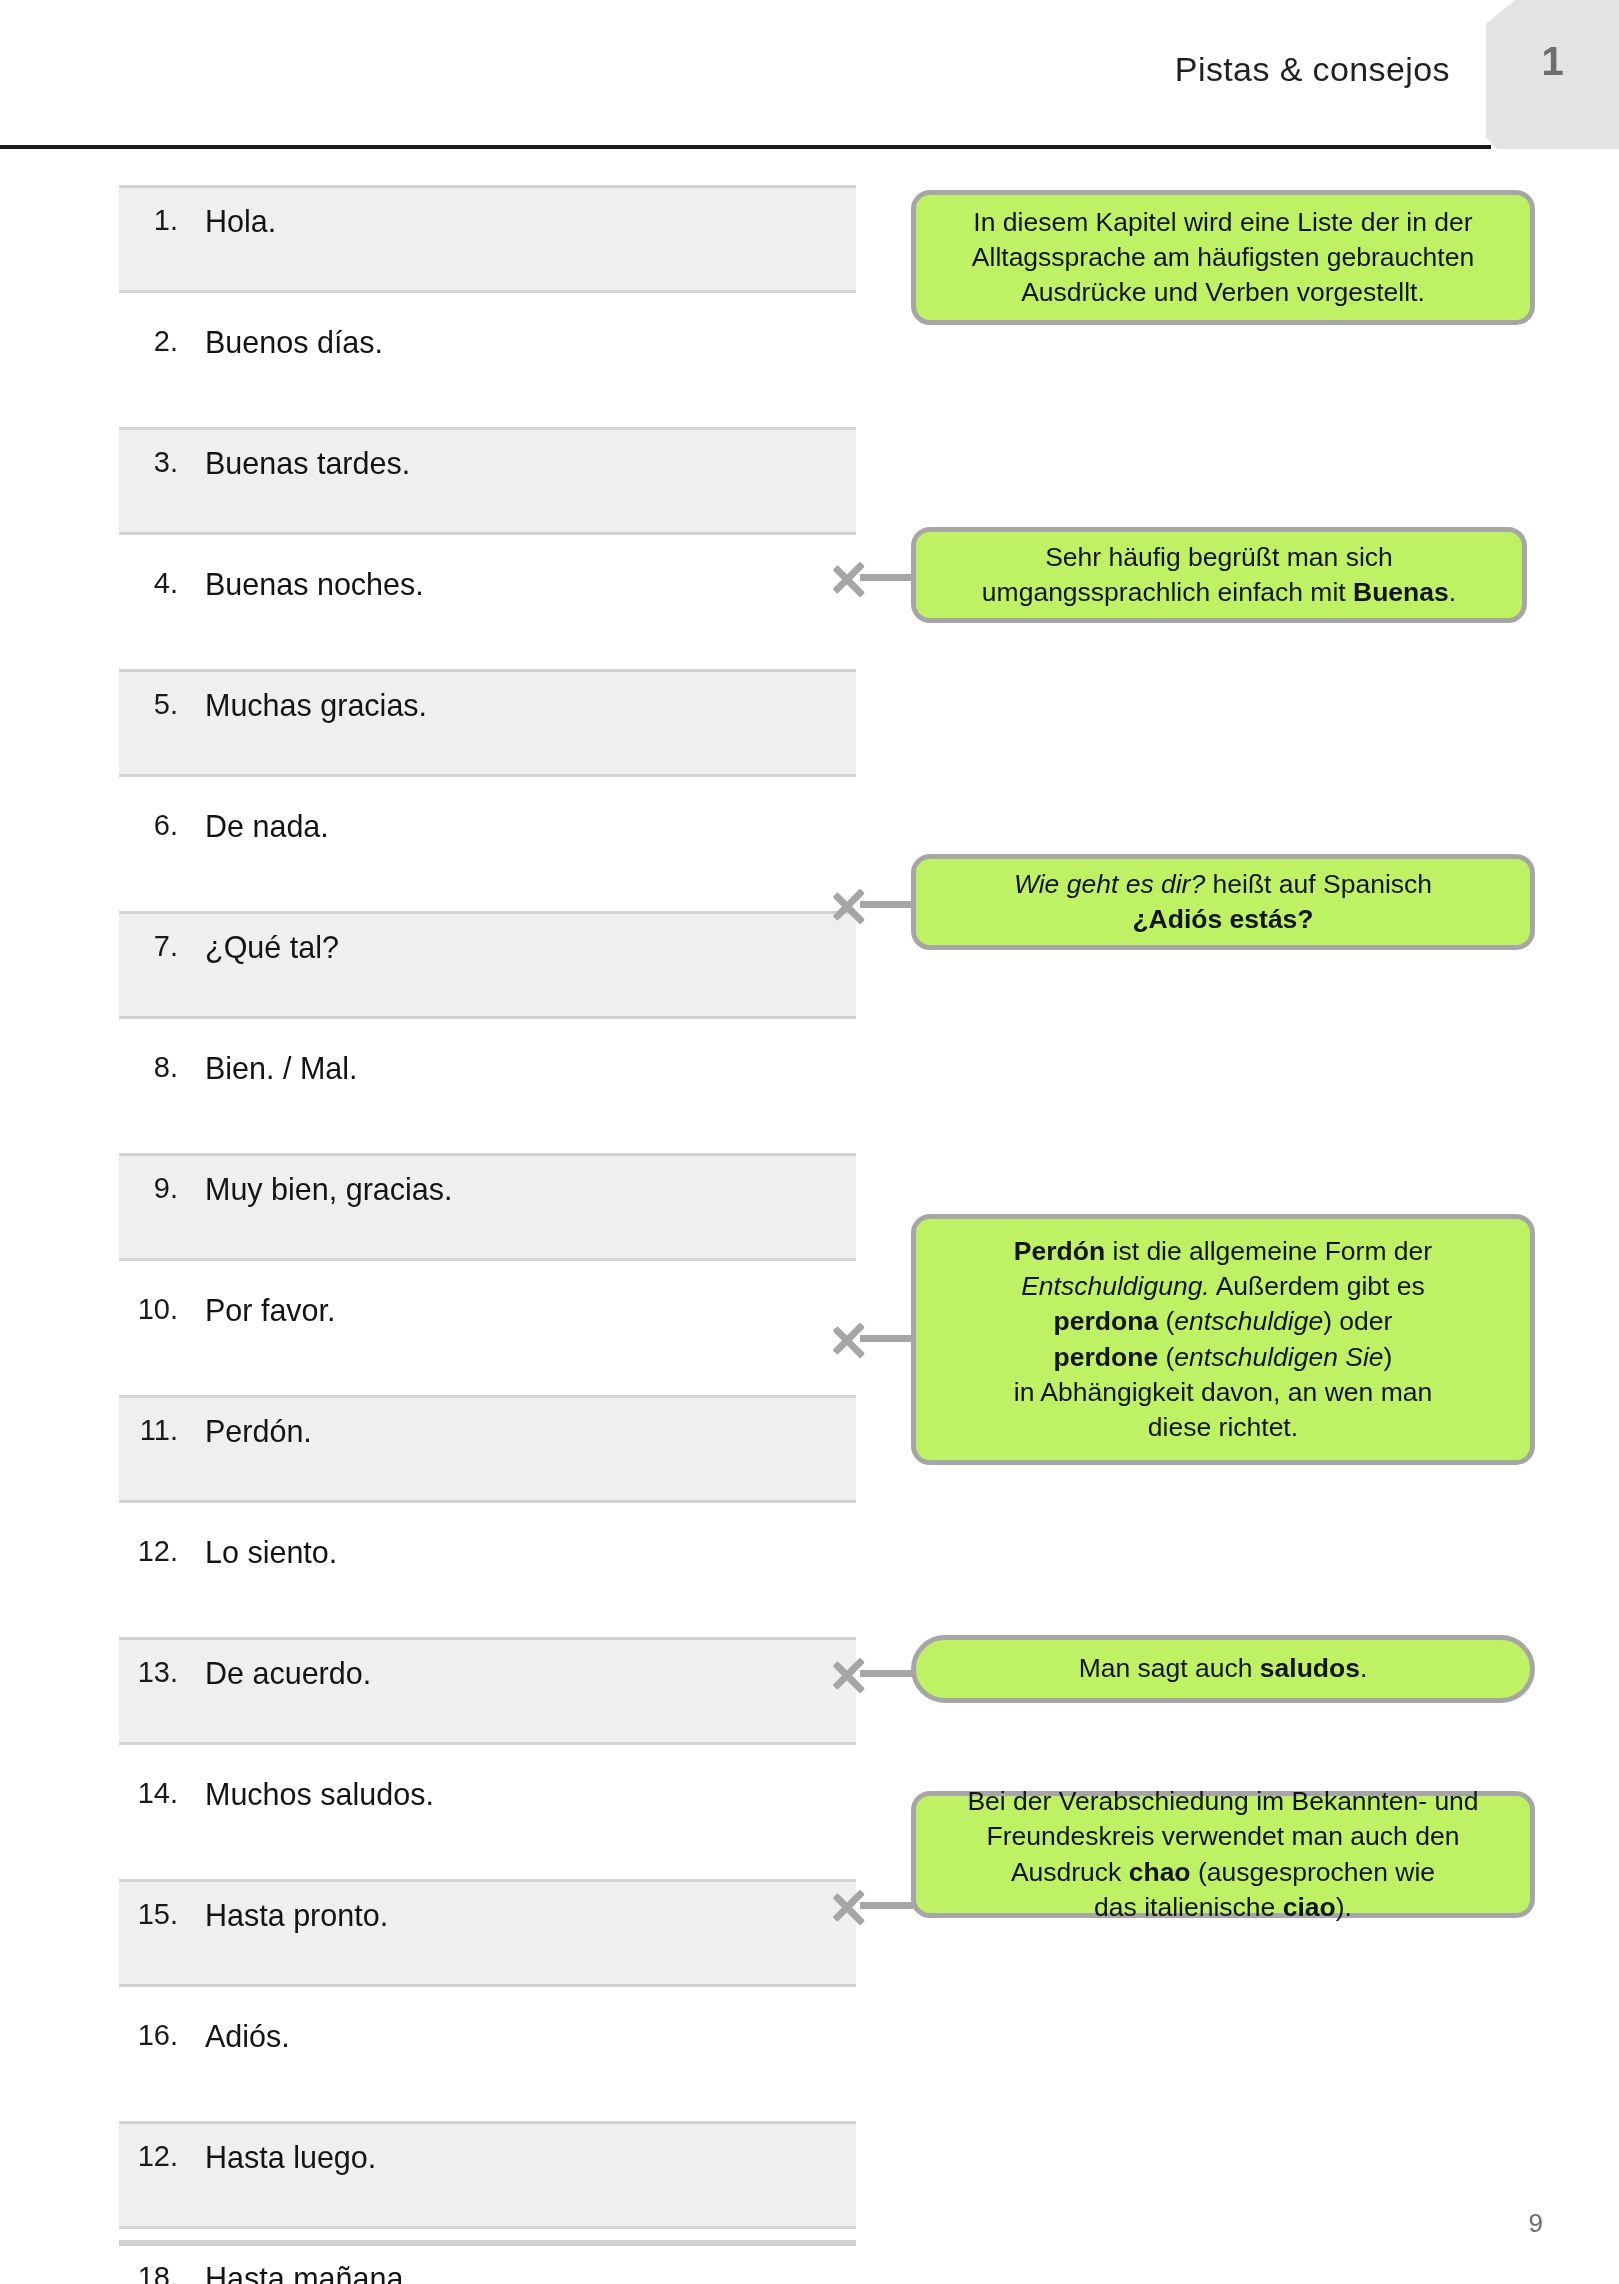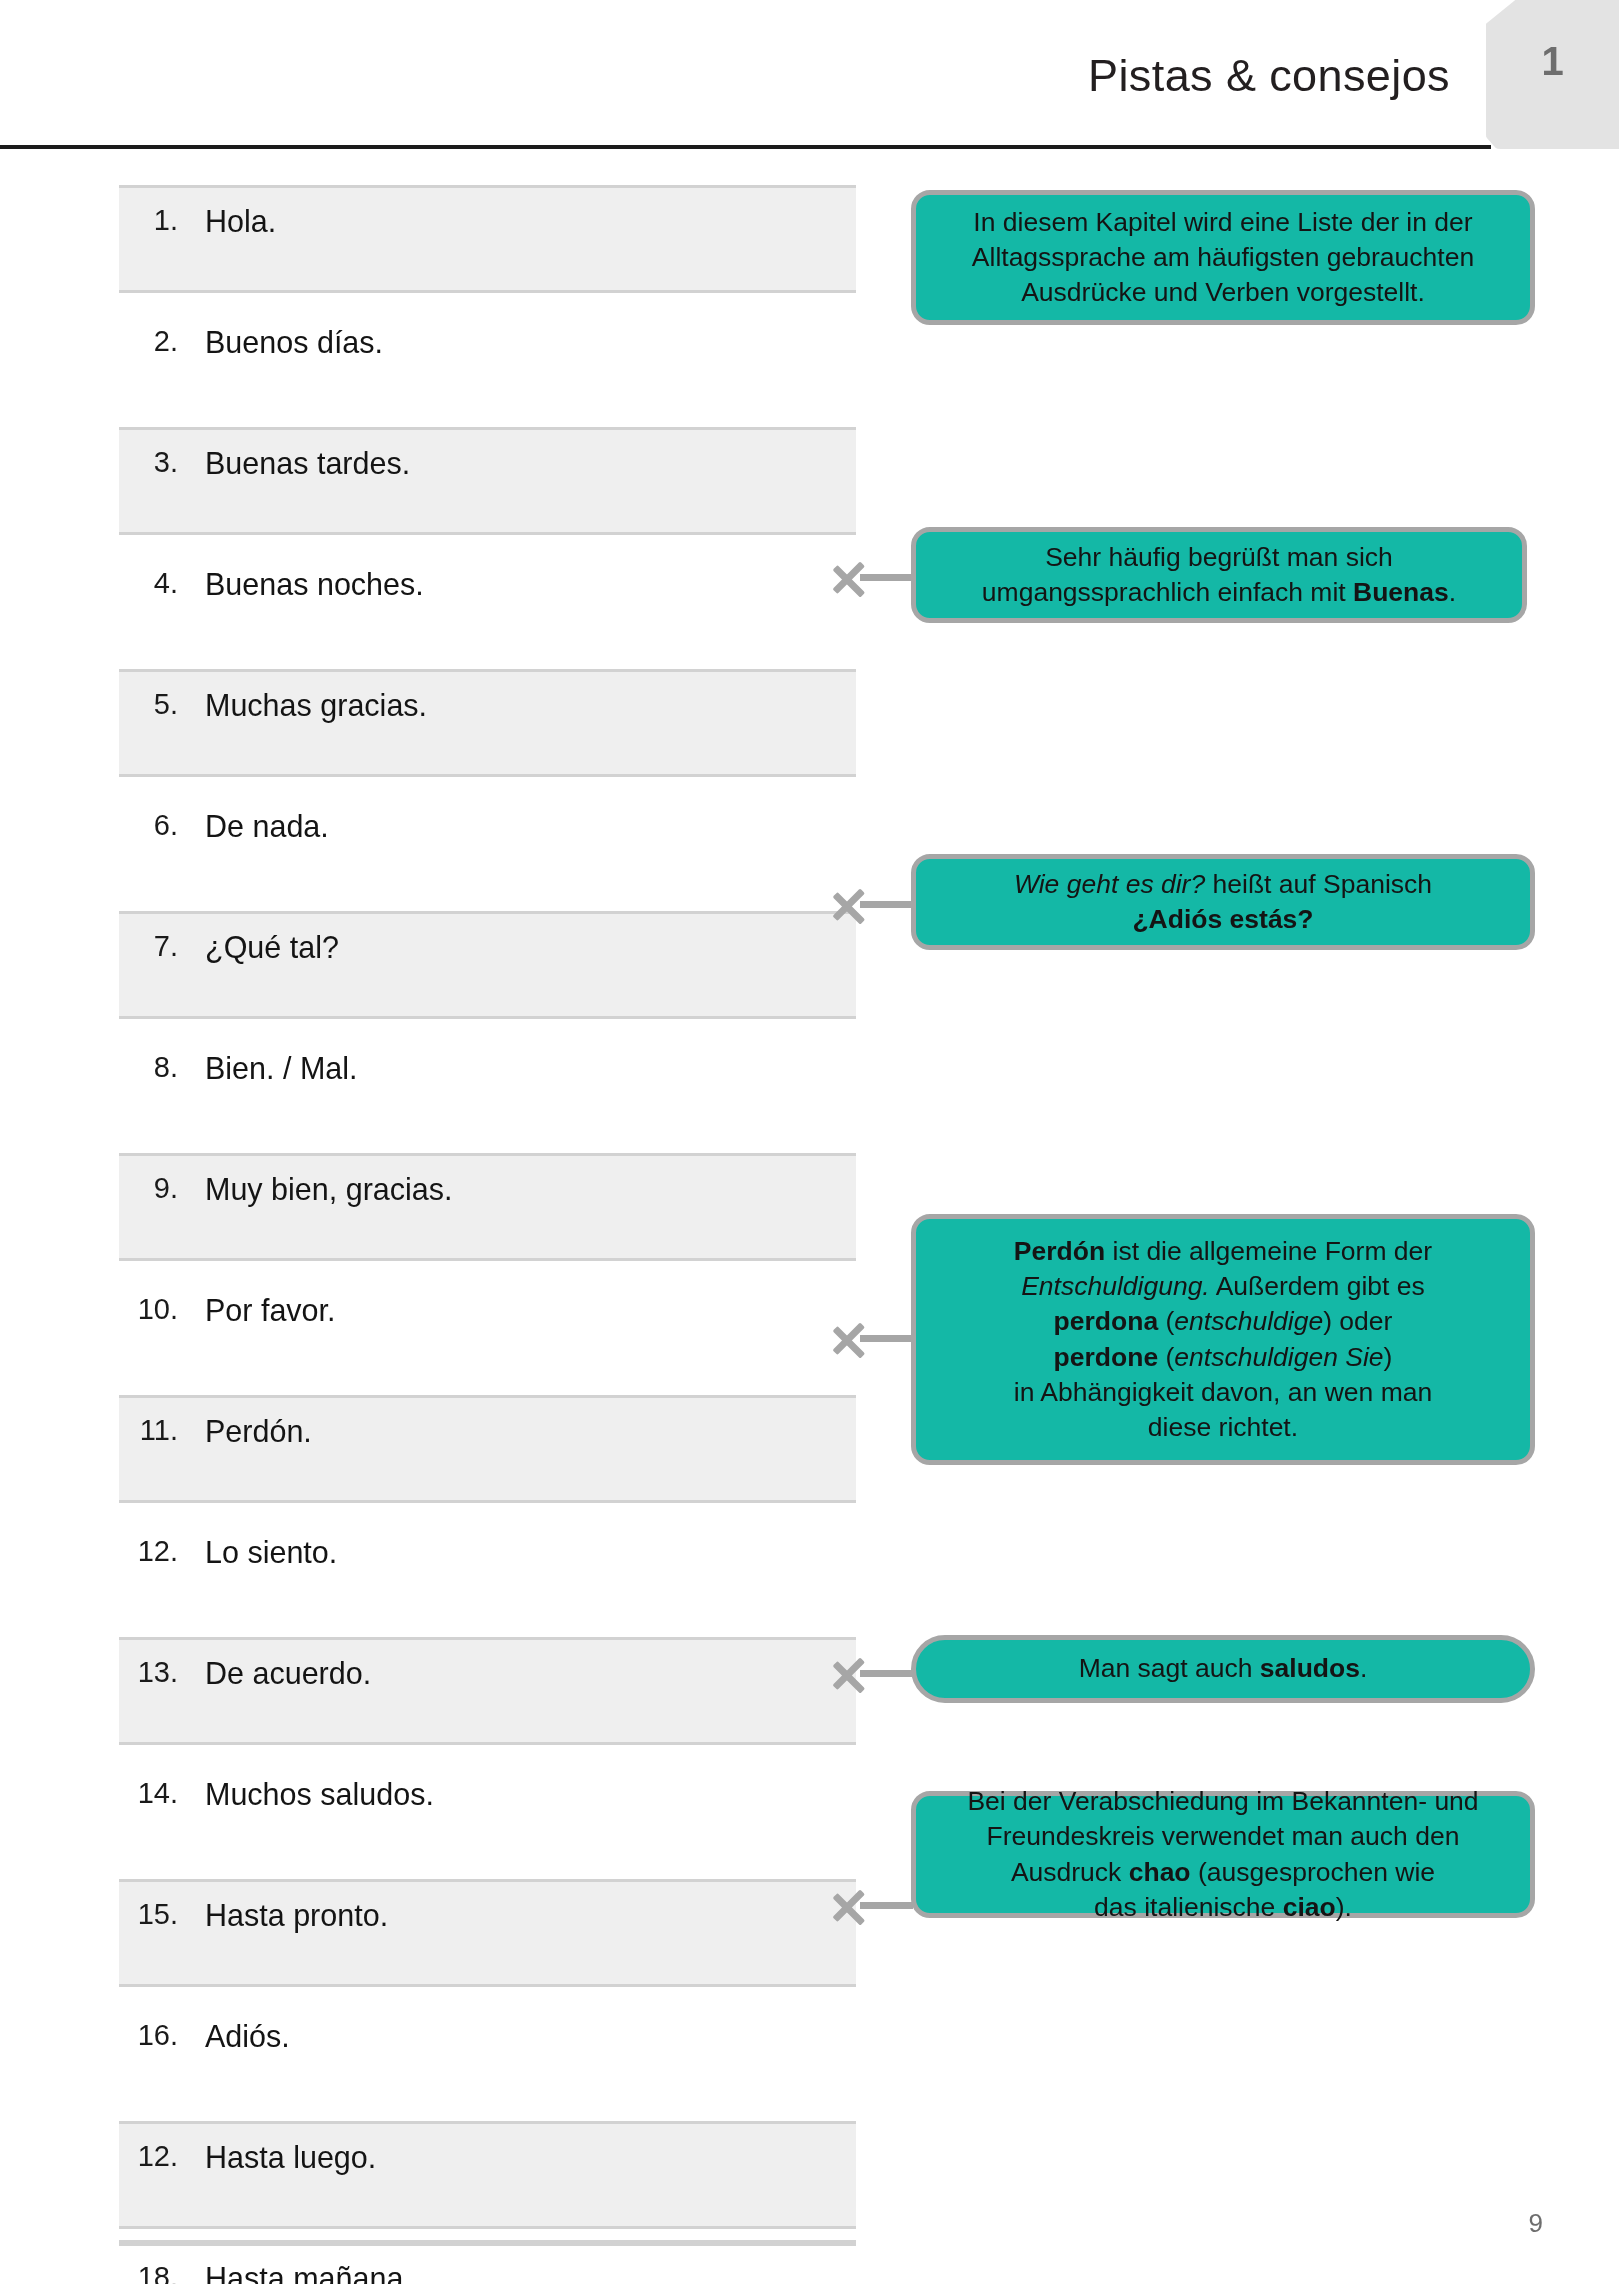--- a/index.html
+++ b/index.html
@@ -16,21 +16,21 @@
     clip-path:polygon(22% 0%, 100% 0%, 100% 100%, 8% 100%, 0% 92%, 0% 16%);
     border-radius:0 0 0 14.5px;
   }
   .chapter-tab .num{
     position:absolute;left:0;right:0;top:39px;text-align:center;
     font-size:40px;font-weight:600;color:#6e6e6e;
     font-family:"Liberation Sans", sans-serif;
   }
   .page-title{
     position:absolute;right:169px;top:50px;
-    font-size:45px;font-weight:300;letter-spacing:0.4px;
+    font-size:34px;font-weight:300;letter-spacing:0.4px;
     color:#231f20;white-space:nowrap;
     font-family:"Liberation Sans", sans-serif;
     margin-left:26px;
   }
   .header-rule{
     position:absolute;left:0;top:145px;width:1491px;height:4px;background:#1b1b1b;
   }
   
   .list{position:absolute;left:119px;top:185px;width:737px;}
   .row{position:relative;height:121px;}
@@ -53,21 +53,21 @@
     margin-left:27px;font-size:30.5px;font-weight:400;color:#141414;line-height:1;
   }
   .list-end-rule{
     position:absolute;left:119px;top:2240px;width:737px;height:6.4px;background:#d2d2d2;
   }
   
   .callout{
     position:absolute;
     box-sizing:border-box;
     border:5.6px solid #a6a6a6;
-    background:#14b8a6;
+    background:#bef264;
     border-radius:19px;
     display:flex;align-items:center;justify-content:center;
     text-align:center;
     font-size:26.5px;line-height:1.33;color:#141414;
     padding:11.3px 24px;
   }
   .callout.pill{border-radius:56px;}
   .callout b{font-weight:700;}
   .callout i{font-style:italic;}
   

